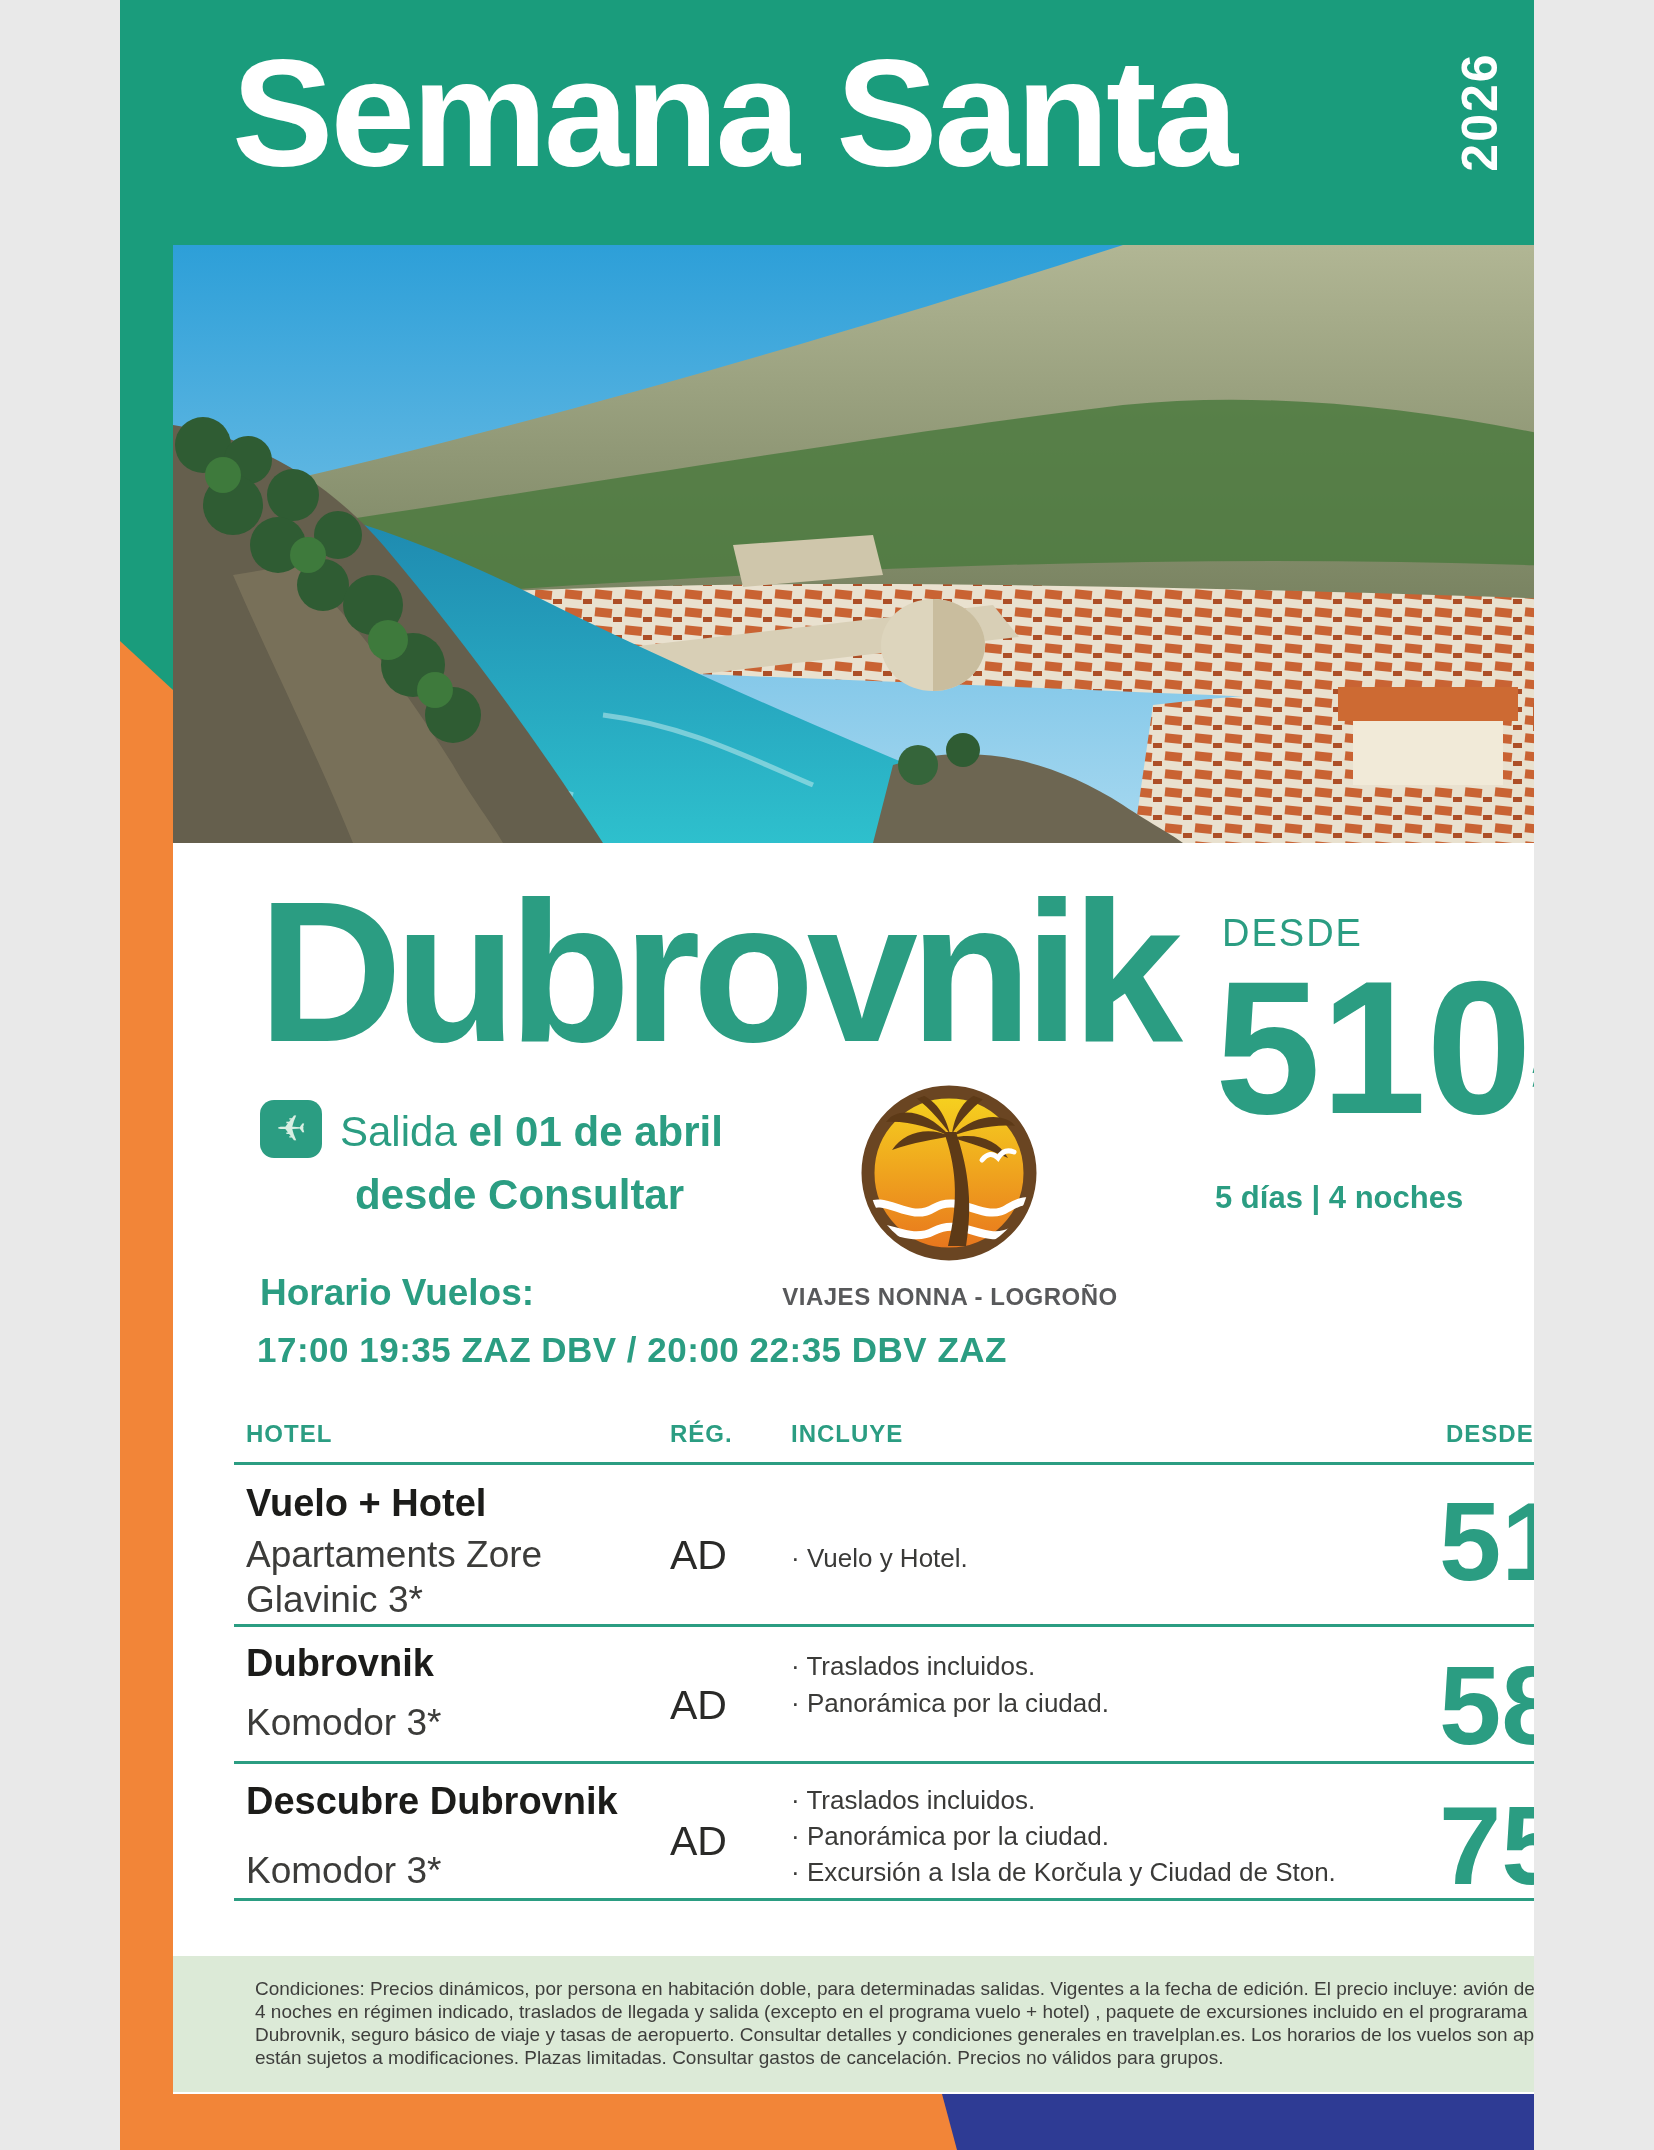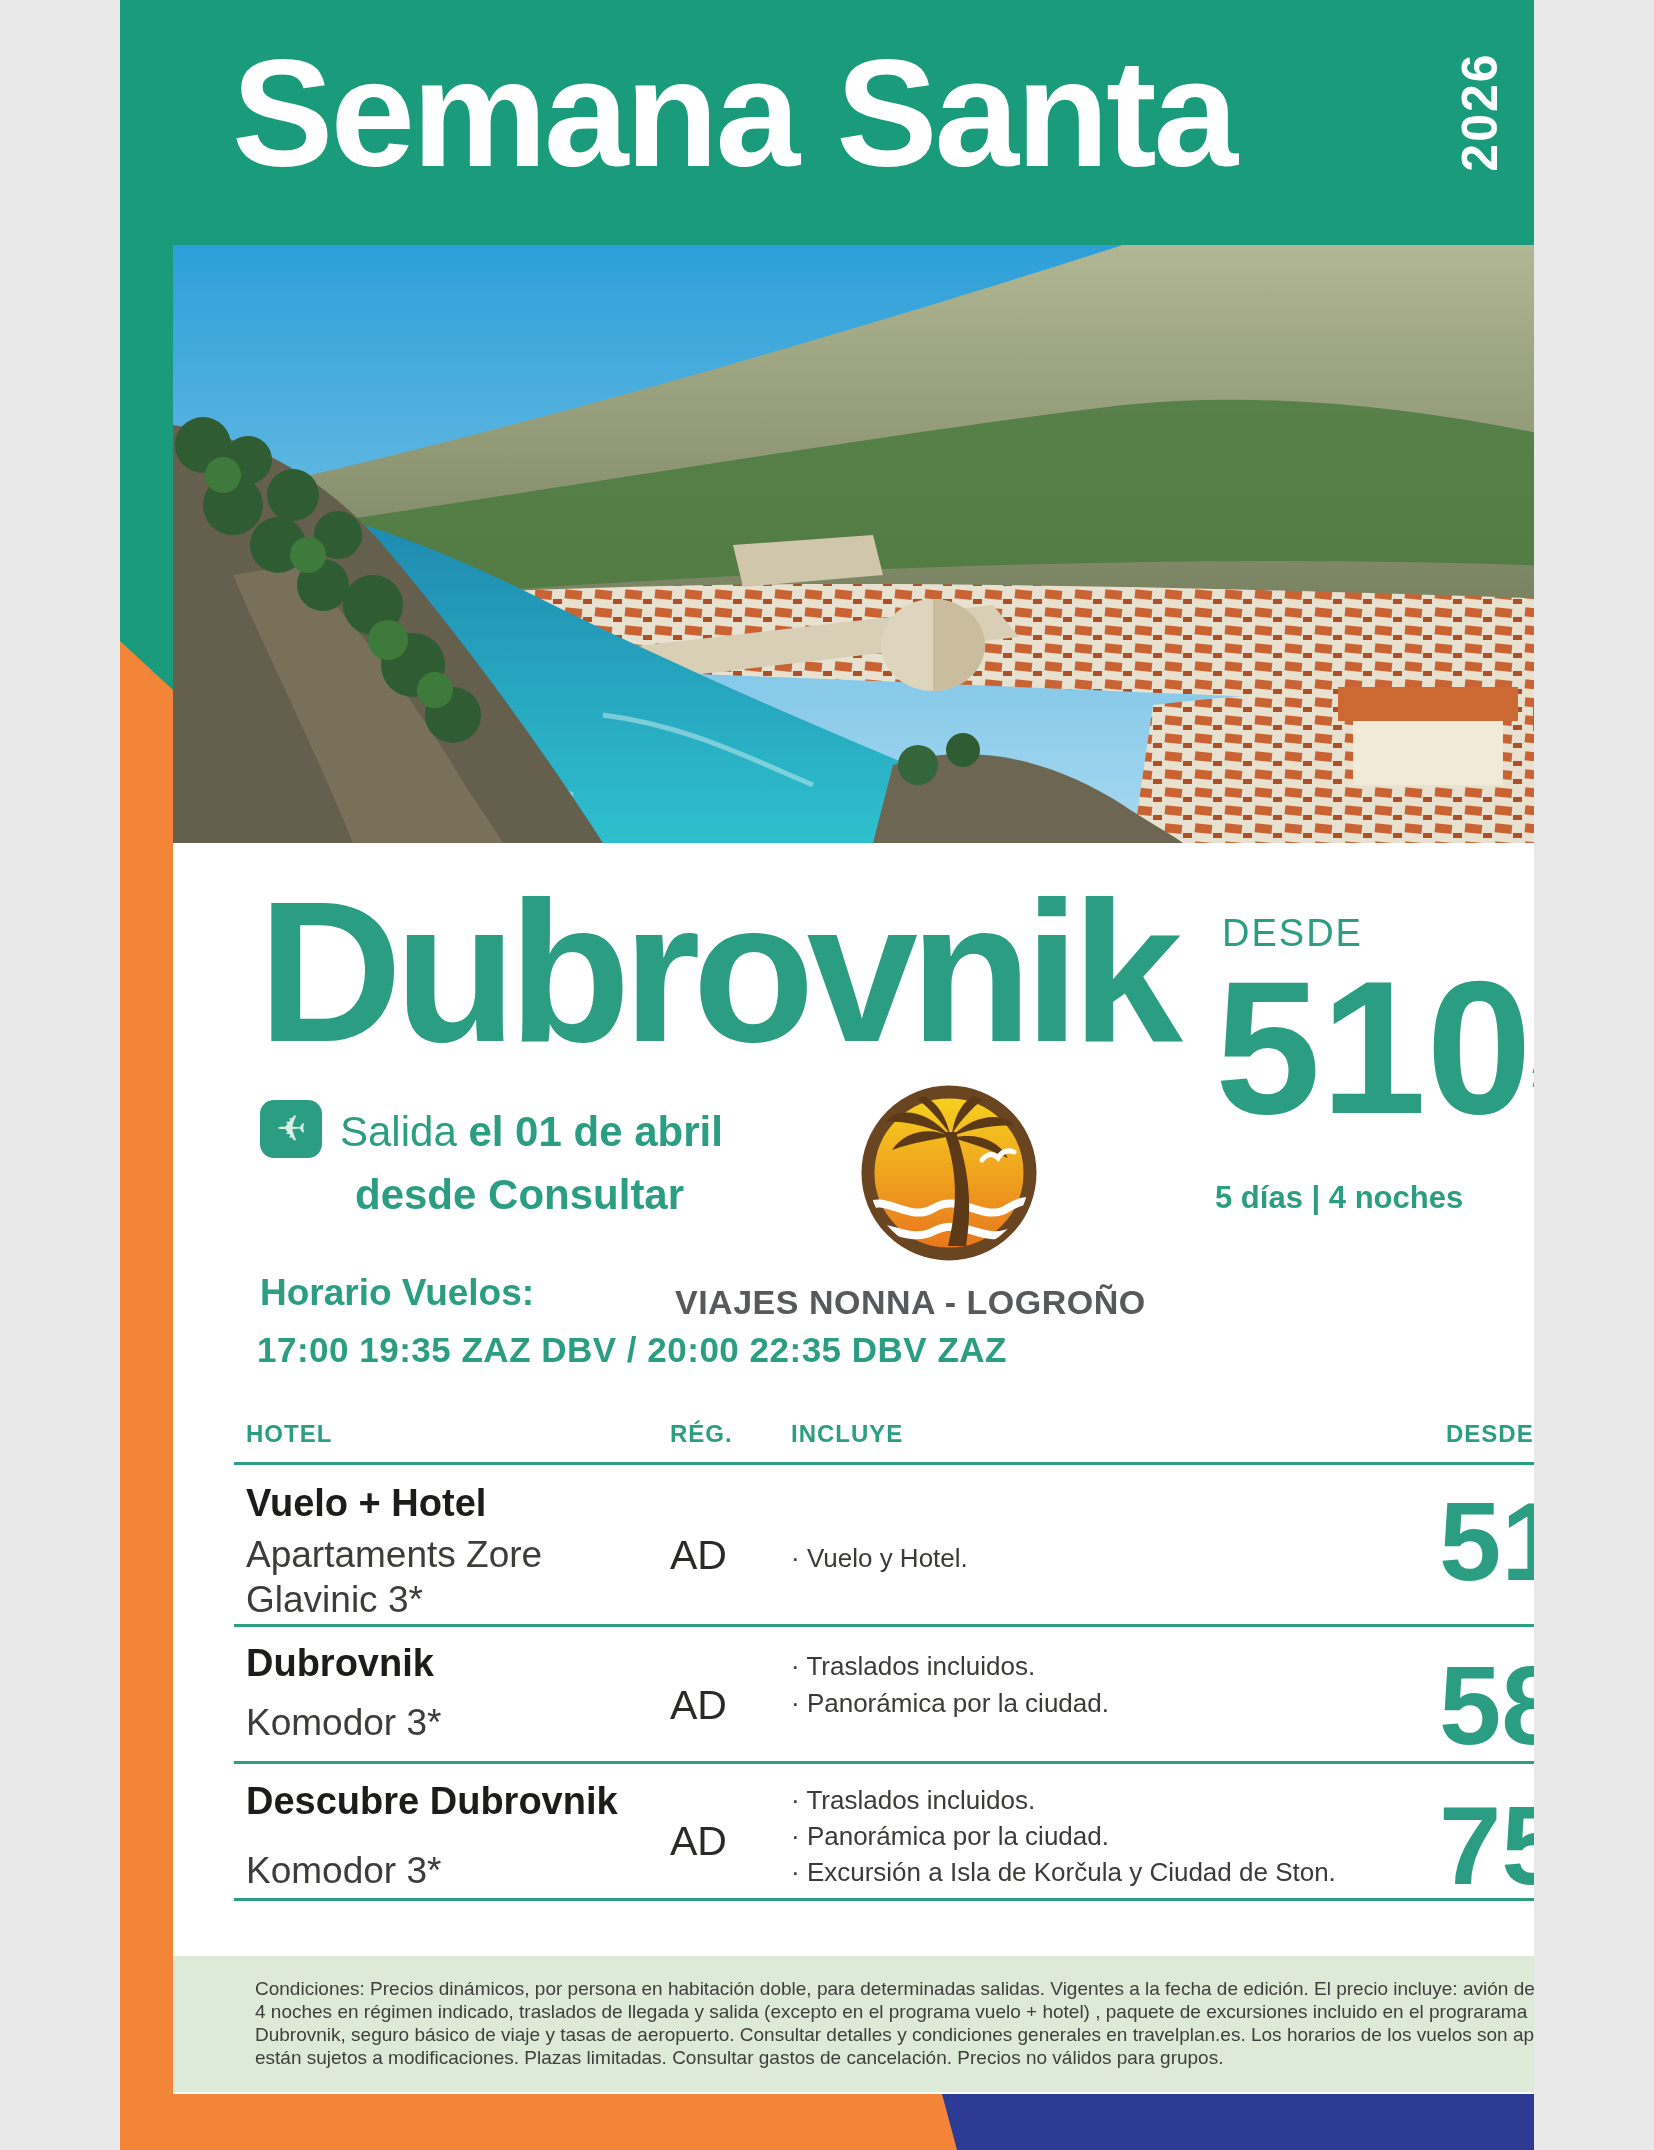--- a/index.html
+++ b/index.html
@@ -52,22 +52,22 @@
   .departure-text b{font-weight:bold;}
   .departure-line2{margin-left:15px;font-weight:bold;}
 
   
   .flights-title{left:140px;top:1272px;color:#2b9d82;font-size:37px;font-weight:bold;}
   .flight-times{left:137px;top:1330px;color:#2b9d82;font-size:35px;font-weight:bold;
     letter-spacing:.5px;white-space:nowrap;}
 
   
   .agency-logo{left:736px;top:1080px;width:186px;height:186px;}
-  .agency-name{left:555px;top:1283px;width:550px;text-align:left;color:#58595b;
-    font-size:34px;font-weight:bold;letter-spacing:.5px;white-space:nowrap;}
+  .agency-name{left:555px;top:1283px;width:550px;text-align:center;color:#58595b;
+    font-size:24px;font-weight:bold;letter-spacing:.5px;white-space:nowrap;}
 
   
   .price-table{left:114px;top:1400px;width:1440px;height:505px;}
   .rule{position:absolute;left:0;width:100%;height:3px;background:#2b9d82;}
   .col-head{position:absolute;top:20px;color:#2b9d82;font-size:24px;font-weight:bold;
     letter-spacing:1px;}
   .row-name{position:absolute;font-size:38px;font-weight:bold;color:#1c1c1a;white-space:nowrap;}
   .row-hotel{position:absolute;font-size:37px;font-weight:400;color:#3c3c3a;
     line-height:45px;width:330px;}
   .row-reg{position:absolute;left:436px;font-size:41px;font-weight:400;color:#2a2a28;}

